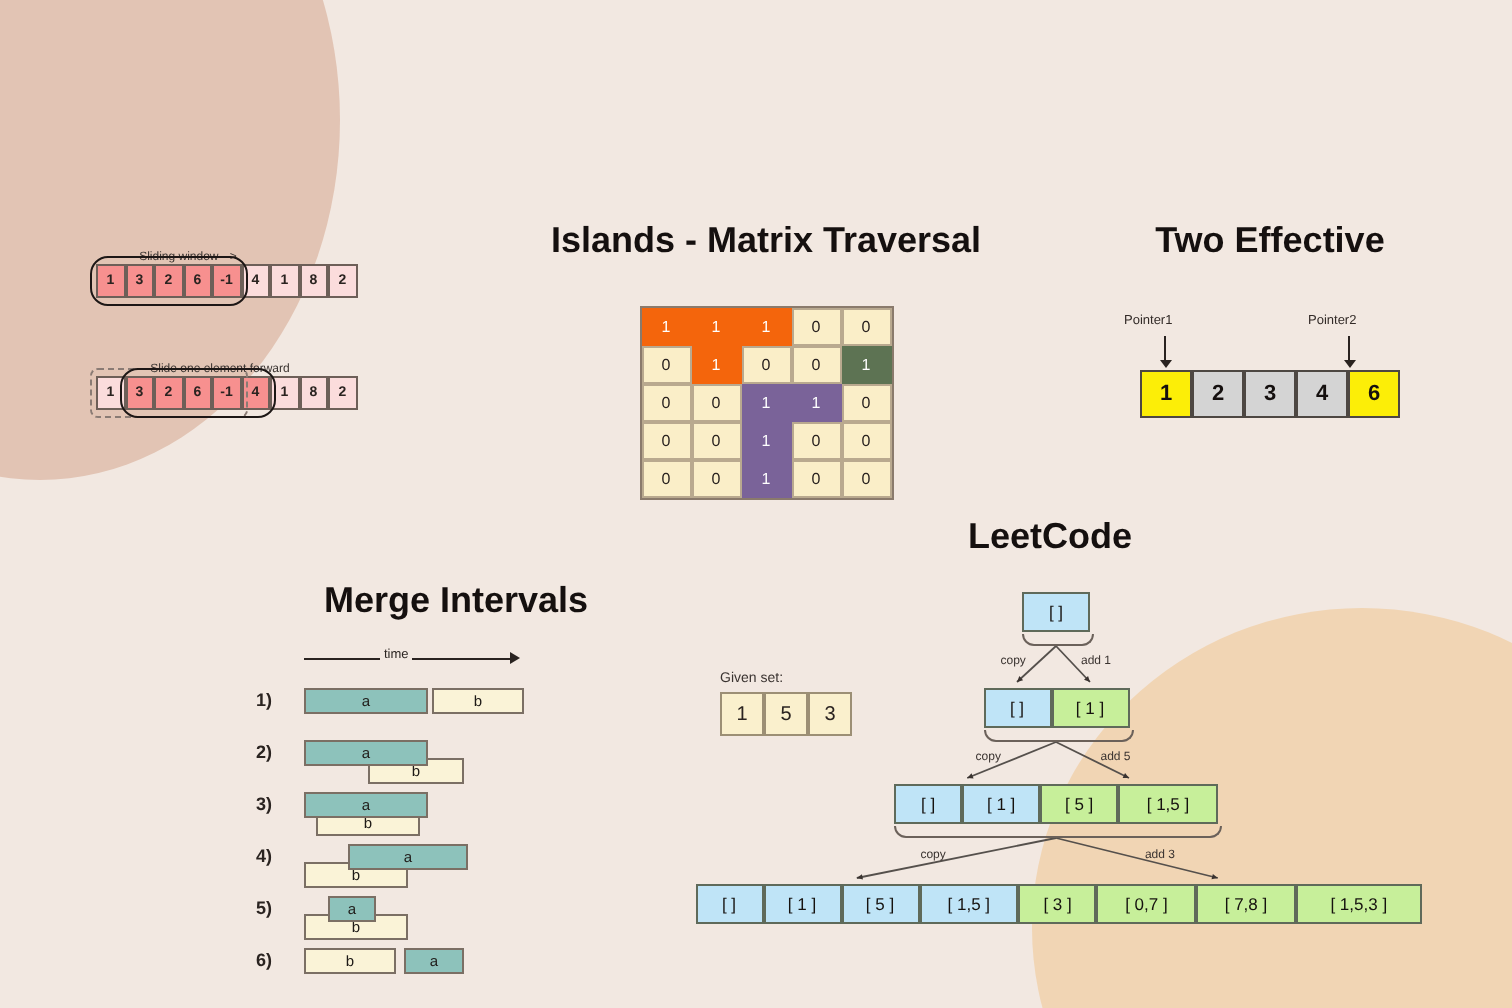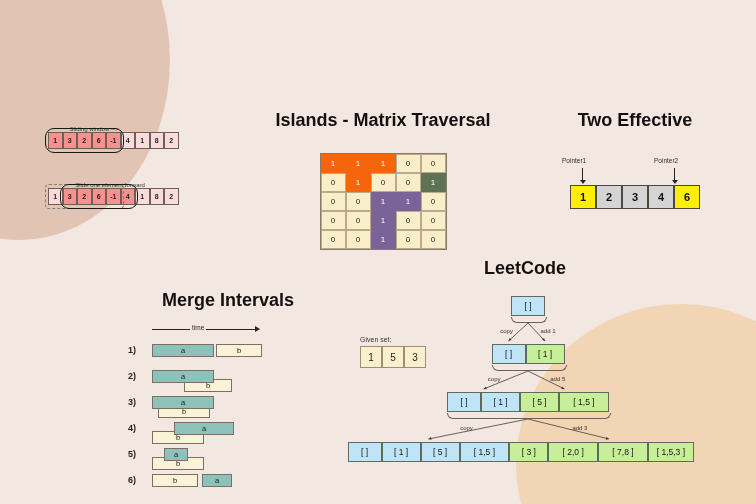--- a/index.html
+++ b/index.html
@@ -313,23 +313,23 @@
           <div class="node green" style="width: 39px;">[ 5 ]</div>
           <div class="node green" style="width: 49.8px;">[ 1,5 ]</div>
         </div>
         <div class="brace" style="left: 47.1px; top: 121px; width: 161.8px;"></div>
         <div class="lvl" style="left: -52.5px; top: 150px;">
           <div class="node blue" style="width: 34px;">[ ]</div>
           <div class="node blue" style="width: 39px;">[ 1 ]</div>
           <div class="node blue" style="width: 39px;">[ 5 ]</div>
           <div class="node blue" style="width: 49.8px;">[ 1,5 ]</div>
           <div class="node green" style="width: 39px;">[ 3 ]</div>
-          <div class="node green" style="width: 49.8px;">[ 2,0 ]</div>
+          <div class="node green" style="width: 49.8px;">[ 0,7 ]</div>
           <div class="node green" style="width: 49.8px;">[ 7,8 ]</div>
-          <div class="node green" style="width: 46px;">[ 1,5,3 ]</div>
+          <div class="node green" style="width: 63px;">[ 1,5,3 ]</div>
         </div>
         <div class="edge-lbl" style="left: 100.25px; top: 36px;">copy</div>
         <div class="edge-lbl" style="left: 140.5px; top: 36px;">add 1</div>
         <div class="edge-lbl" style="left: 87.8px; top: 84px;">copy</div>
         <div class="edge-lbl" style="left: 150.25px; top: 84px;">add 5</div>
         <div class="edge-lbl" style="left: 60.2px; top: 133px;">copy</div>
         <div class="edge-lbl" style="left: 172.45px; top: 133px;">add 3</div>
       </div>
   </div>
 

